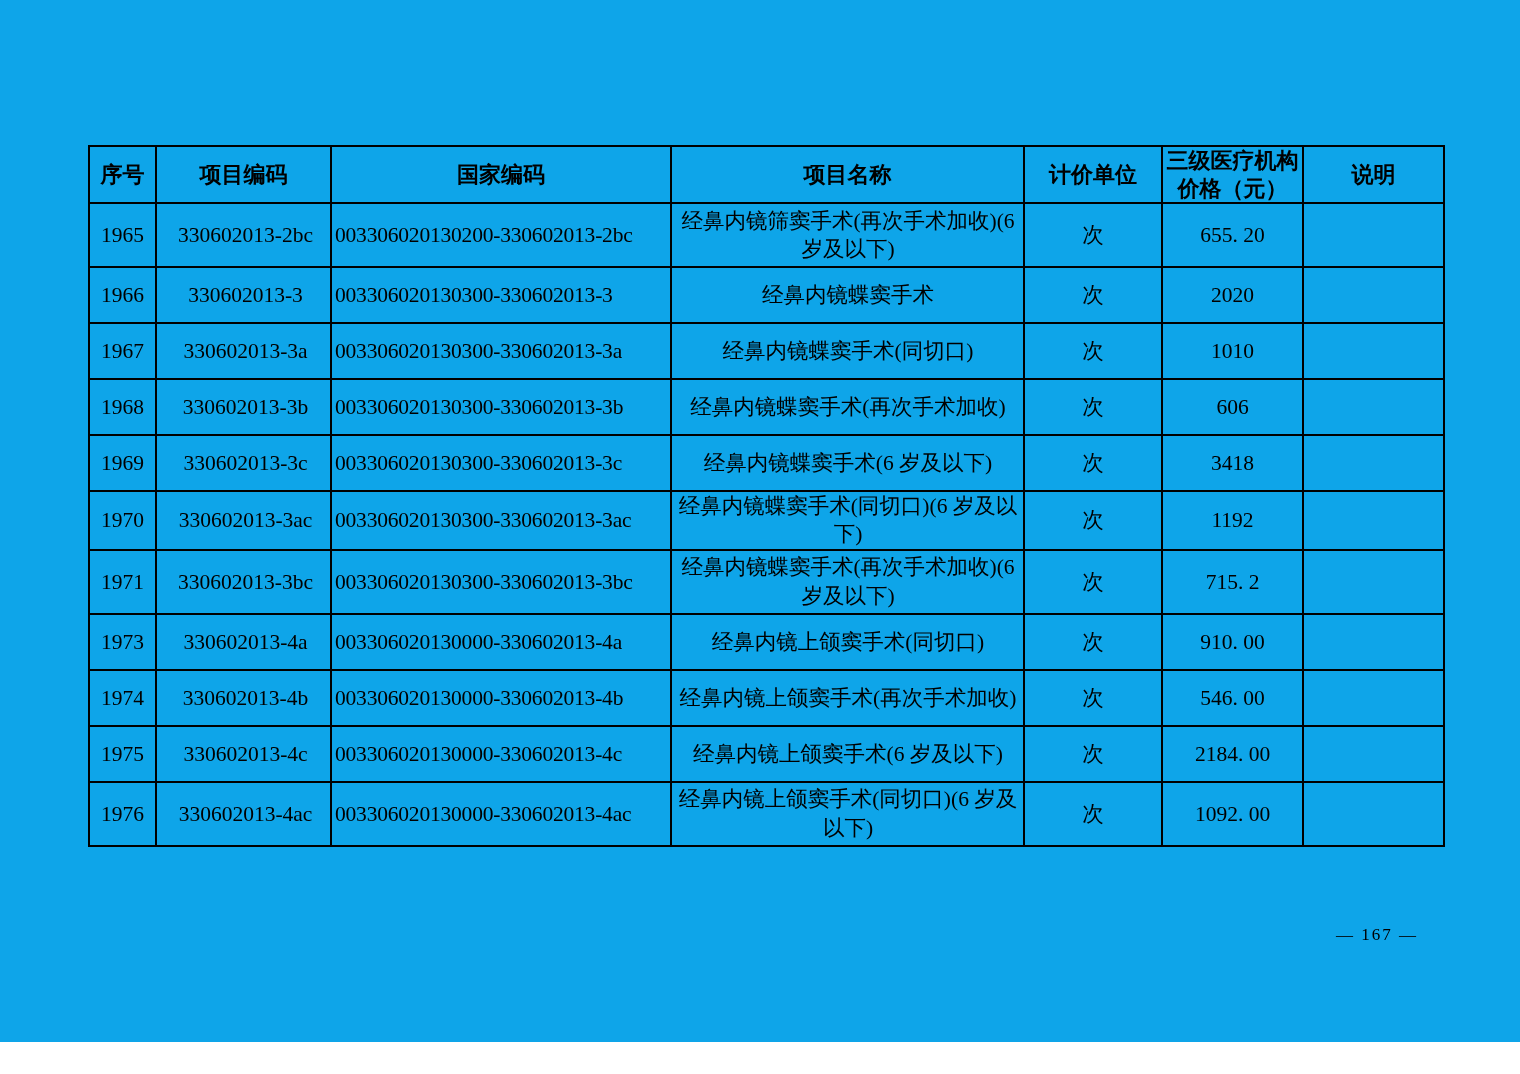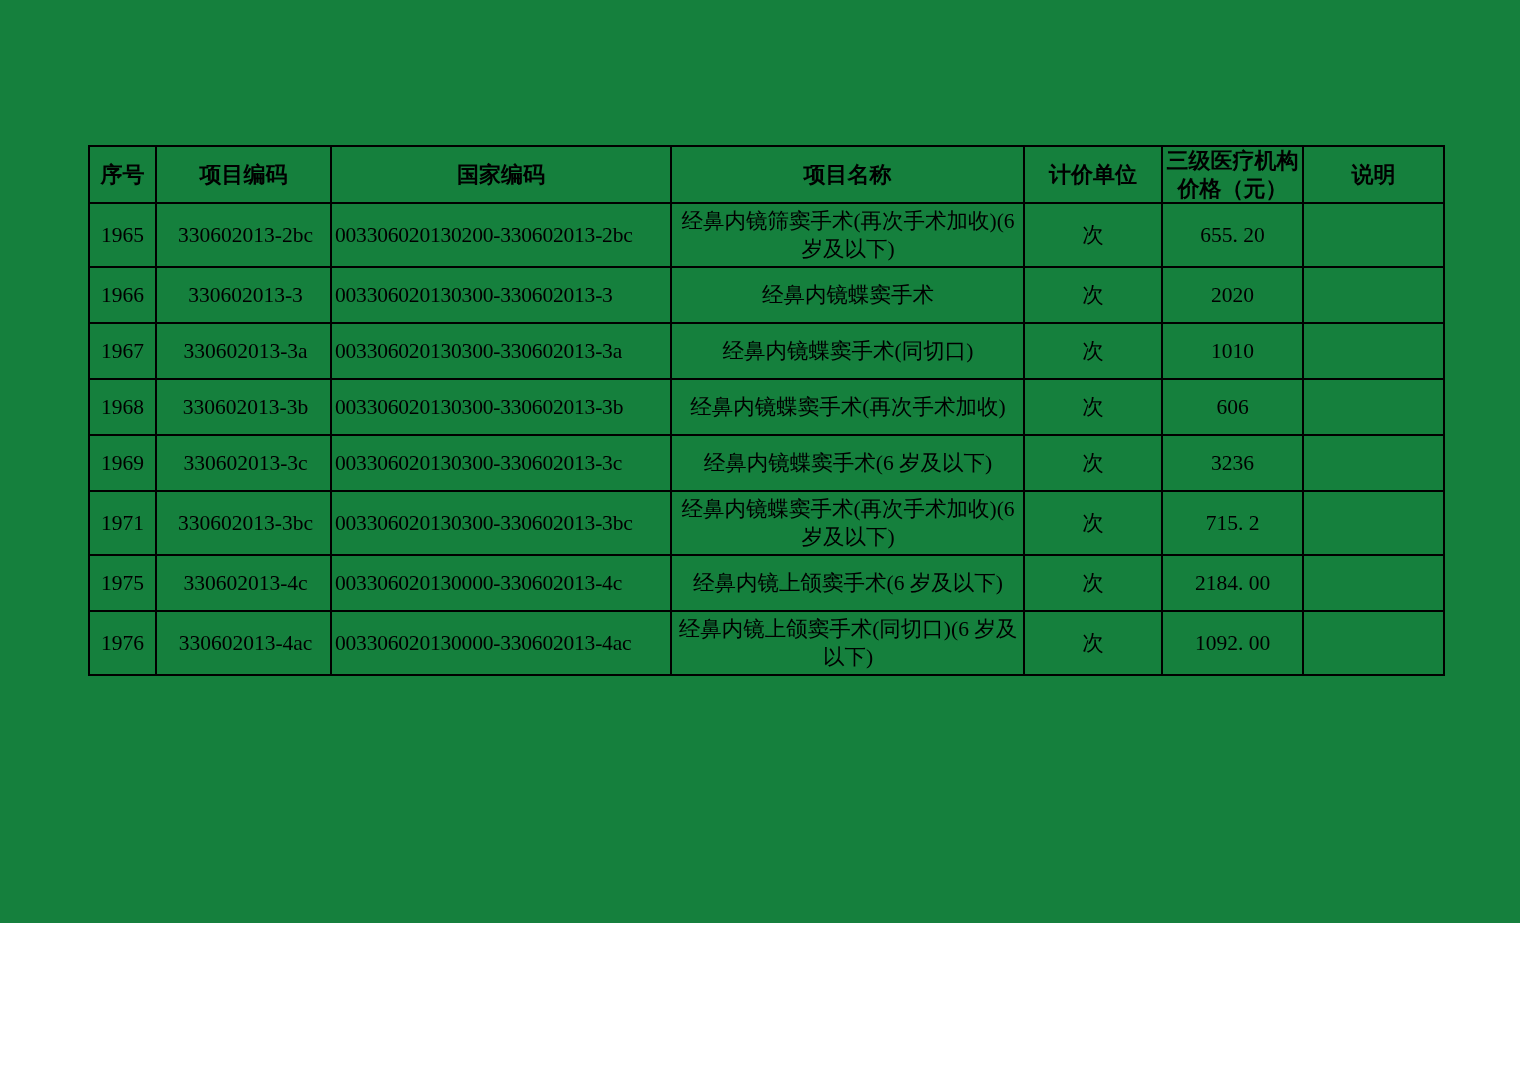--- a/index.html
+++ b/index.html
@@ -4,22 +4,22 @@
 <style>
   * { margin: 0; padding: 0; box-sizing: border-box; }
   html, body { background: #ffffff; }
   body {
     font-family: "Liberation Serif", "DejaVu Serif", serif;
     color: #000;
   }
   .page {
     position: relative;
     width: 1520px;
-    height: 923px;
-    background: #15803d;
+    height: 1042px;
+    background: #0ea5e9;
     overflow: hidden;
   }
   table.price-table {
     position: absolute;
     left: 88px;
     top: 145px;
     width: 1355px;
     border-collapse: collapse;
     table-layout: fixed;
   }
@@ -121,30 +121,57 @@
         <td class="c-unit">次</td>
         <td class="c-price">606</td>
         <td class="c-note"></td>
       </tr>
       <tr class="row">
         <td class="c-seq">1969</td>
         <td class="c-code">330602013-3c</td>
         <td class="c-ncode">003306020130300-330602013-3c</td>
         <td class="c-name">经鼻内镜蝶窦手术(6 岁及以下)</td>
         <td class="c-unit">次</td>
-        <td class="c-price">3236</td>
+        <td class="c-price">3418</td>
+        <td class="c-note"></td>
+      </tr>
+      <tr class="row">
+        <td class="c-seq">1970</td>
+        <td class="c-code">330602013-3ac</td>
+        <td class="c-ncode">003306020130300-330602013-3ac</td>
+        <td class="c-name">经鼻内镜蝶窦手术(同切口)(6 岁及以下)</td>
+        <td class="c-unit">次</td>
+        <td class="c-price">1192</td>
         <td class="c-note"></td>
       </tr>
       <tr class="row tall">
         <td class="c-seq">1971</td>
         <td class="c-code">330602013-3bc</td>
         <td class="c-ncode">003306020130300-330602013-3bc</td>
         <td class="c-name">经鼻内镜蝶窦手术(再次手术加收)(6 岁及以下)</td>
         <td class="c-unit">次</td>
         <td class="c-price">715. 2</td>
+        <td class="c-note"></td>
+      </tr>
+      <tr class="row">
+        <td class="c-seq">1973</td>
+        <td class="c-code">330602013-4a</td>
+        <td class="c-ncode">003306020130000-330602013-4a</td>
+        <td class="c-name">经鼻内镜上颌窦手术(同切口)</td>
+        <td class="c-unit">次</td>
+        <td class="c-price">910. 00</td>
+        <td class="c-note"></td>
+      </tr>
+      <tr class="row">
+        <td class="c-seq">1974</td>
+        <td class="c-code">330602013-4b</td>
+        <td class="c-ncode">003306020130000-330602013-4b</td>
+        <td class="c-name">经鼻内镜上颌窦手术(再次手术加收)</td>
+        <td class="c-unit">次</td>
+        <td class="c-price">546. 00</td>
         <td class="c-note"></td>
       </tr>
       <tr class="row">
         <td class="c-seq">1975</td>
         <td class="c-code">330602013-4c</td>
         <td class="c-ncode">003306020130000-330602013-4c</td>
         <td class="c-name">经鼻内镜上颌窦手术(6 岁及以下)</td>
         <td class="c-unit">次</td>
         <td class="c-price">2184. 00</td>
         <td class="c-note"></td>

